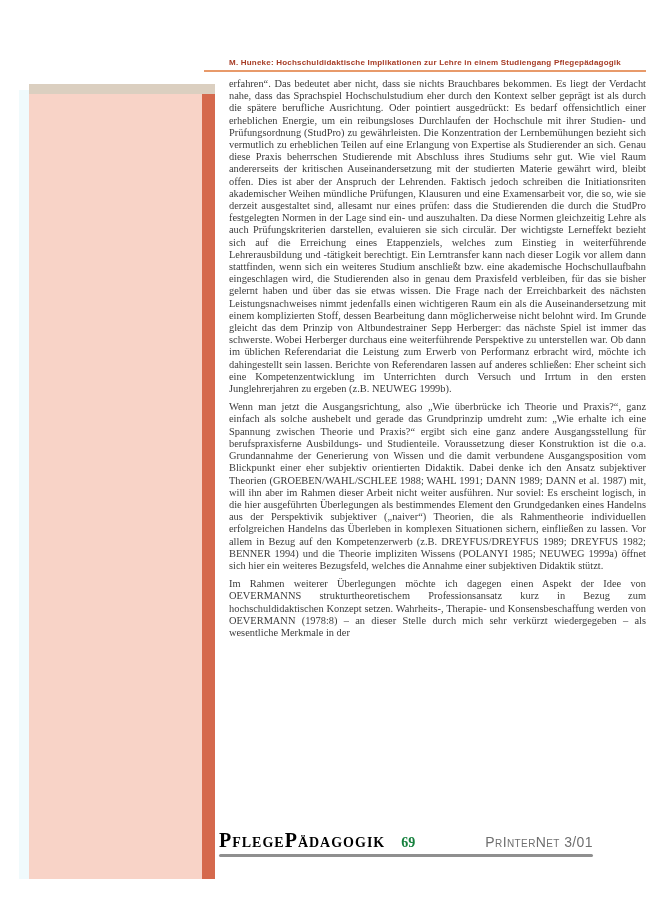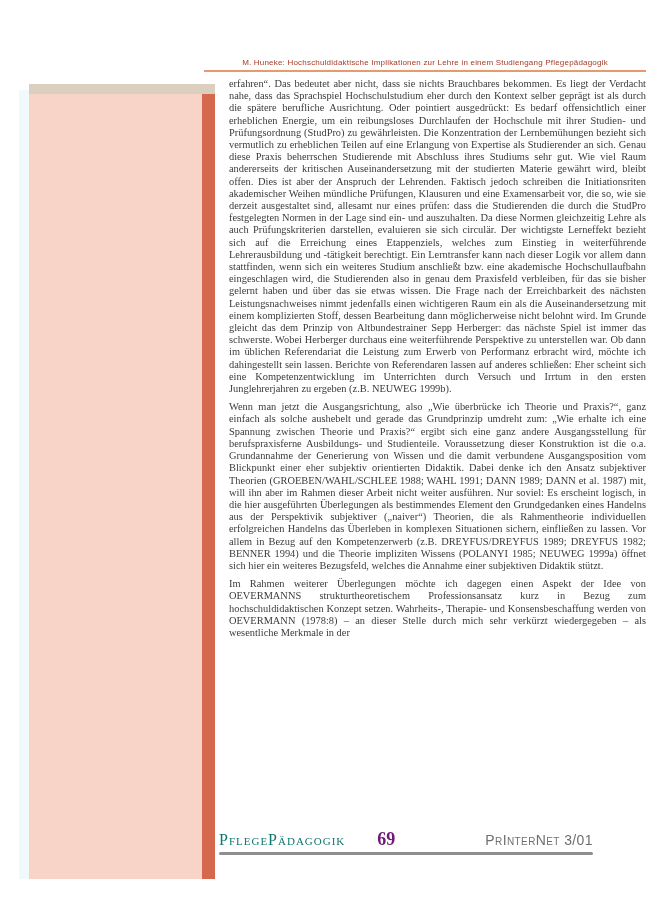--- a/index.html
+++ b/index.html
@@ -22,20 +22,21 @@
     top: 58px;
     width: 442px;
     text-align: center;
     font-size: 8px;
     letter-spacing: 0.2px;
     color: #a63c26;
     border-bottom: 2px solid #e89a6a;
     padding-bottom: 3px;
     white-space: nowrap;
     overflow: hidden;
+    font-weight: bold;
   }
   
   .sidebar-glow {
     position: absolute;
     left: 19px;
     top: 90px;
     width: 10px;
     height: 789px;
     background: #f0fafc;
   }
@@ -97,31 +98,31 @@
     top: 829px;
     width: 374px;
   }
   .footer-row {
     display: flex;
     align-items: baseline;
   }
   .journal-wordmark {
     font-family: "Liberation Serif", "DejaVu Serif", serif;
     font-variant: small-caps;
-    font-weight: normal;
-    font-size: 16px;
+    font-weight: bold;
+    font-size: 20px;
     letter-spacing: 1px;
-    color: #0f766e;
+    color: #000000;
   }
   .page-number {
     font-family: "Liberation Serif", "DejaVu Serif", serif;
     font-weight: bold;
-    font-size: 18px;
-    color: #701a75;
-    margin-left: 32px;
+    font-size: 14px;
+    color: #15803d;
+    margin-left: 16px;
   }
   .issue-label {
     margin-left: auto;
     font-size: 14px;
     letter-spacing: 0.4px;
     color: #6f6f6f;
     font-variant: small-caps;
   }
   .footer-rule {
     margin-top: 2px;

